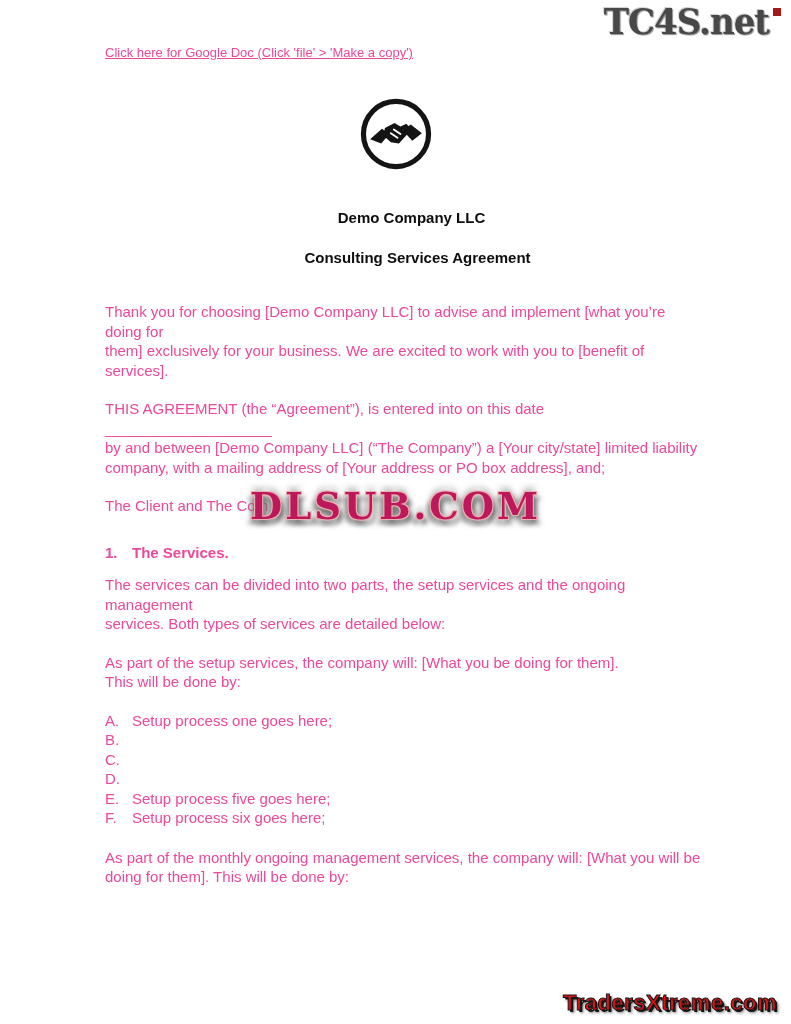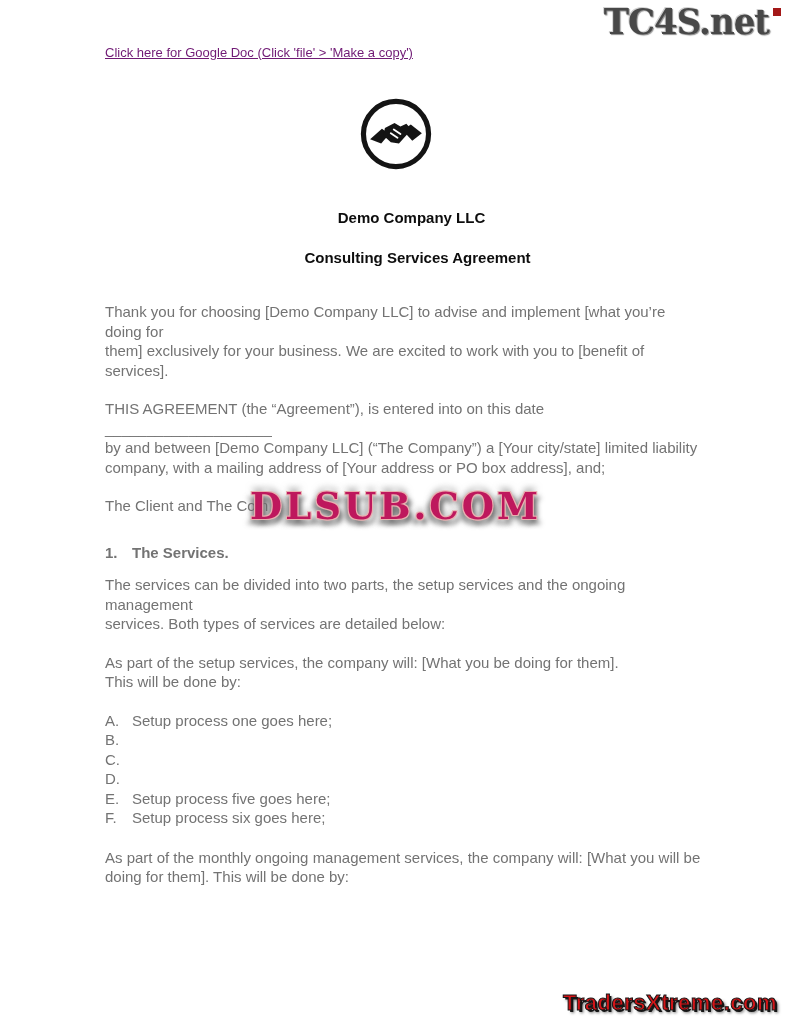--- a/index.html
+++ b/index.html
@@ -3,21 +3,21 @@
 <meta charset="utf-8">
 <style>
   * { box-sizing: border-box; }
   html,body { margin:0; padding:0; background:#ffffff; }
   .page {
     position:relative; width:791px; height:1024px; background:#ffffff;
     font-family:"Liberation Sans", sans-serif; color:#121212; overflow:hidden;
   }
   .doc-link {
     position:absolute; left:105px; top:45px;
-    font-size:13px; color:#701a75; text-decoration:underline; cursor:pointer;
+    font-size:13px; color:#ec4899; text-decoration:underline; cursor:pointer;
     white-space:nowrap;
   }
   .site-logo {
     position:absolute; top:0px; right:22px;
     font-family:"DejaVu Serif", serif; font-weight:bold; font-size:34px;
     color:#484848; letter-spacing:-1px;
     text-shadow:1px 1px 1px rgba(50,50,50,0.55), -1px -1px 0 rgba(120,120,120,0.35);
     transform:scaleY(1.05); transform-origin:top right;
   }
   .logo-square {
@@ -28,21 +28,21 @@
     width:74px; height:74px;
   }
   .center-line {
     position:absolute; left:0; width:100%; text-align:center;
     font-size:15px; font-weight:bold; color:#0d0d0d;
   }
   .company-name { top:209px;padding-left:32px; }
   .doc-title { top:249px;padding-left:44px; }
   .doc-body {
     position:absolute; left:105px; top:302px; width:596px;
-    font-size:15px; line-height:19.5px; color:#737373;
+    font-size:15px; line-height:19.5px; color:#ec4899;
   }
   .para { margin:0 0 19px; white-space:pre-line; }
   .para-parties { margin:6px 0 26px; }
   .heading-row { display:flex; font-weight:bold; margin:27px 0 13px; }
   .heading-num { width:27px; flex:0 0 27px; }
   .setup-list { margin:0 0 20px; }
   .list-row { display:flex; }
   .list-label { width:27px; flex:0 0 27px; }
   .wm-center {
     position:absolute; left:50%; top:484px; transform:translateX(-50%);

